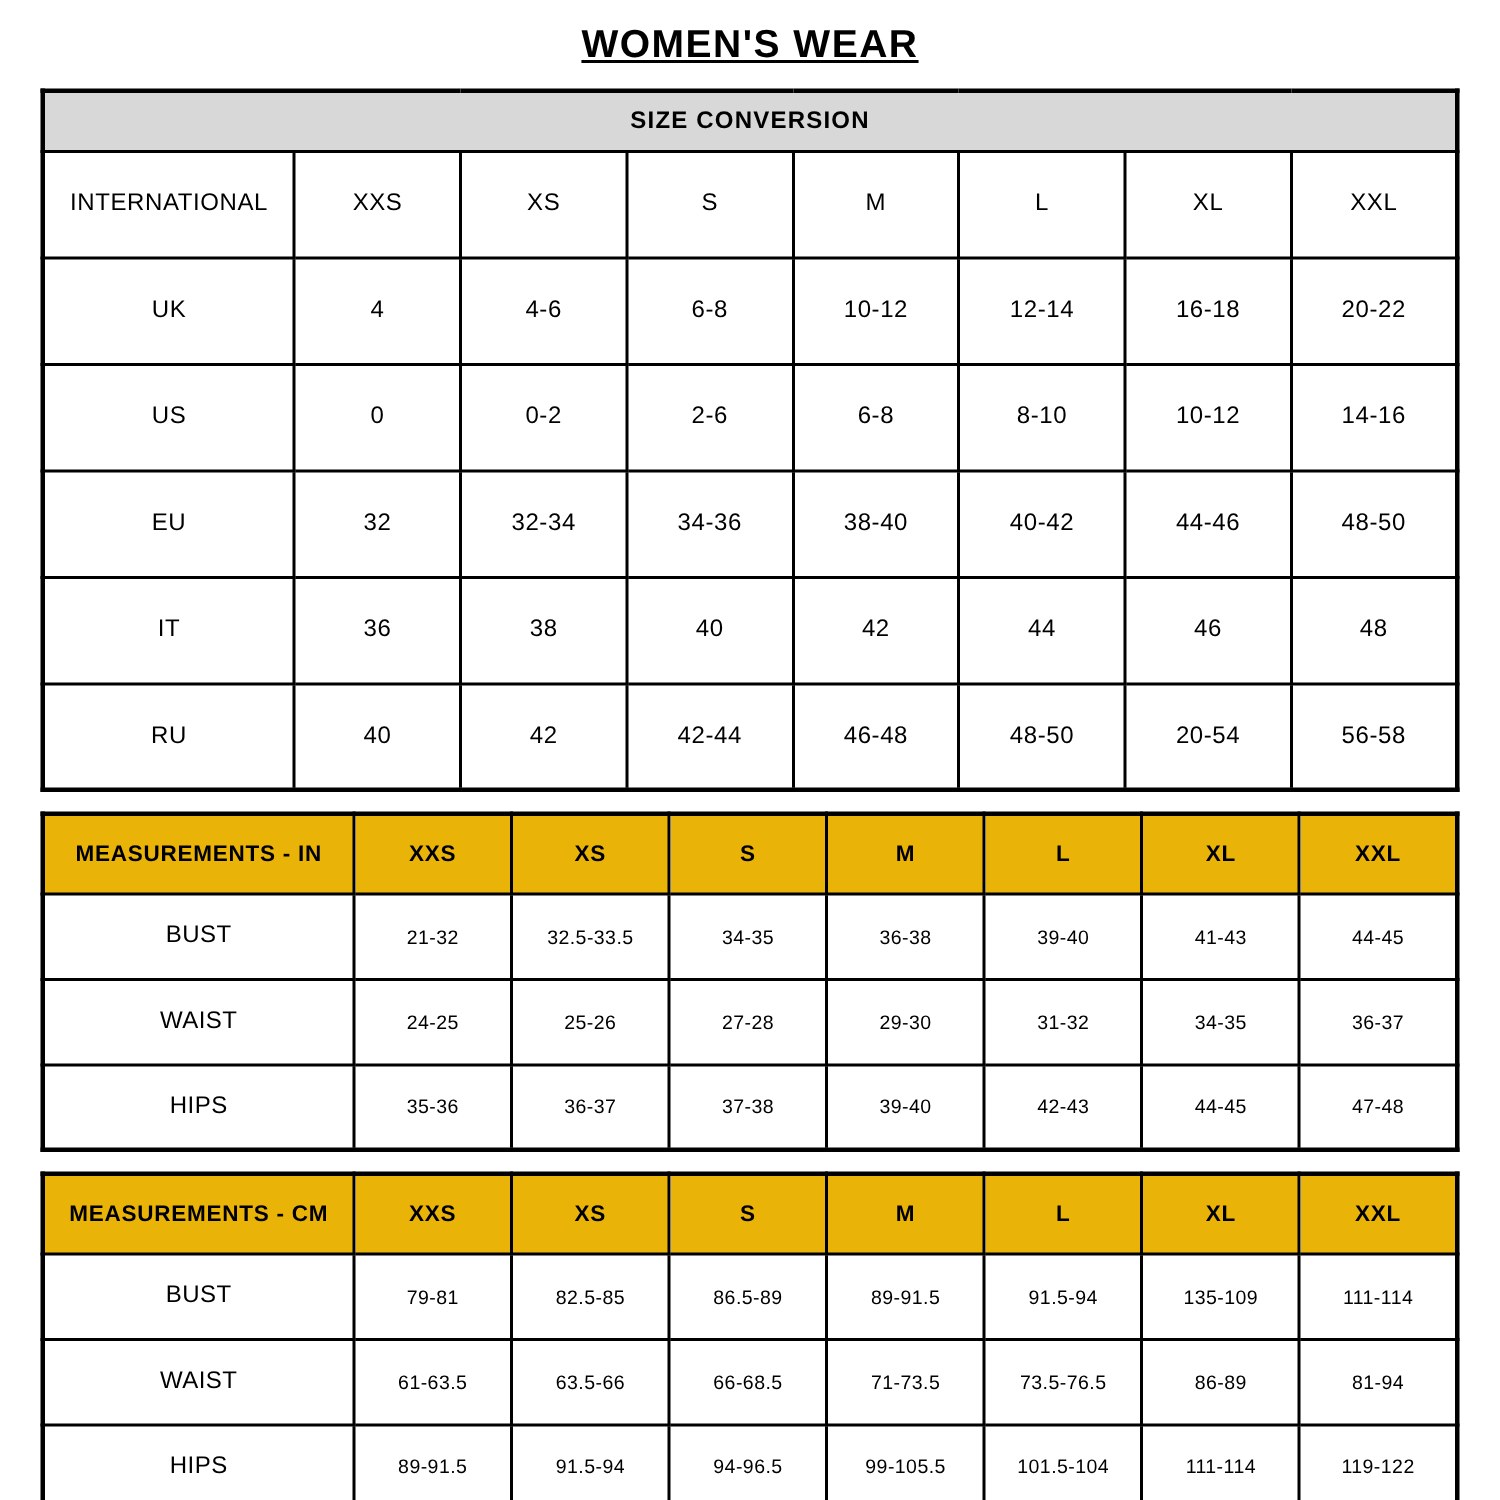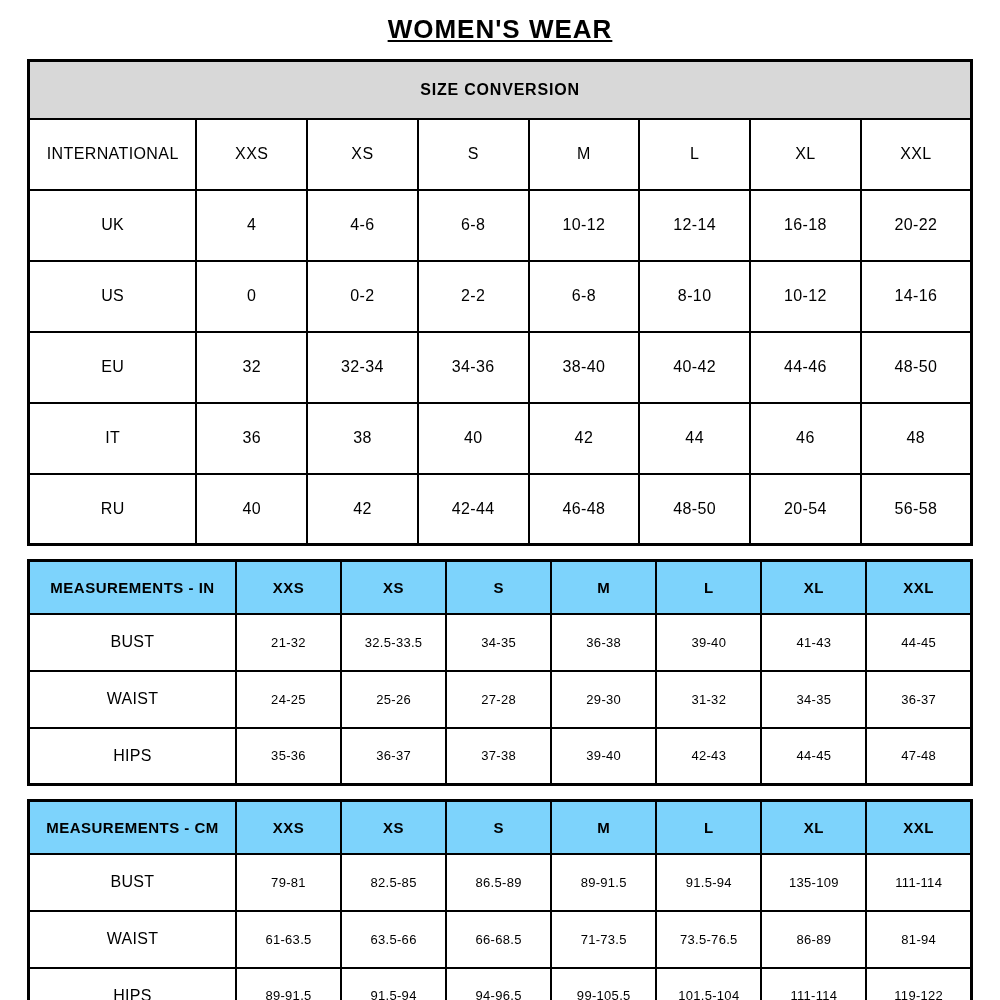--- a/index.html
+++ b/index.html
@@ -40,32 +40,32 @@
     overflow: hidden;
     white-space: nowrap;
   }
   
   .tbl-conversion col.c0 { width: 17.8%; }
   .tbl-measure    col.c0 { width: 22.0%; }
 
   
   .tbl-conversion td { height: 71px; font-size: 16px; letter-spacing: 0.4px; }
   .tbl-conversion td.title-cell {
-    height: 58px;
+    height: 40px;
     background: #d8d8d8;
     font-weight: bold;
     font-size: 16px;
     letter-spacing: 0.8px;
   }
 
   
   .tbl-measure td { height: 57px; font-size: 13px; letter-spacing: 0.3px; }
   .tbl-measure tr.head-row td {
     height: 53px;
-    background: #7dd3fc;
+    background: #eab308;
     font-weight: bold;
     font-size: 15px;
     letter-spacing: 0.5px;
   }
   .tbl-measure td.label-col { font-size: 16px; }
   .tbl-measure tr.head-row td.label-col { font-size: 15px; }
 </style>
 </head>
 <body>
 
@@ -104,21 +104,21 @@
           <td class="data-cell">6-8</td>
           <td class="data-cell">10-12</td>
           <td class="data-cell">12-14</td>
           <td class="data-cell">16-18</td>
           <td class="data-cell">20-22</td>
         </tr>
         <tr>
           <td class="label-col">US</td>
           <td class="data-cell">0</td>
           <td class="data-cell">0-2</td>
-          <td class="data-cell">2-2</td>
+          <td class="data-cell">2-6</td>
           <td class="data-cell">6-8</td>
           <td class="data-cell">8-10</td>
           <td class="data-cell">10-12</td>
           <td class="data-cell">14-16</td>
         </tr>
         <tr>
           <td class="label-col">EU</td>
           <td class="data-cell">32</td>
           <td class="data-cell">32-34</td>
           <td class="data-cell">34-36</td>

